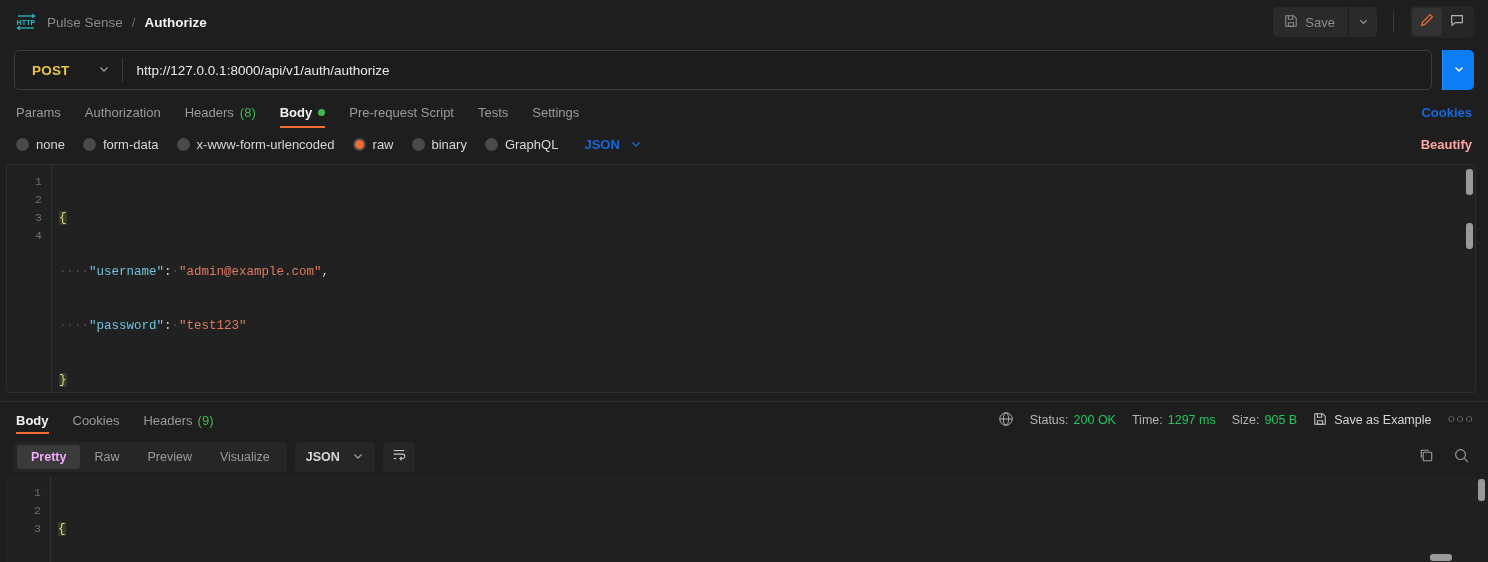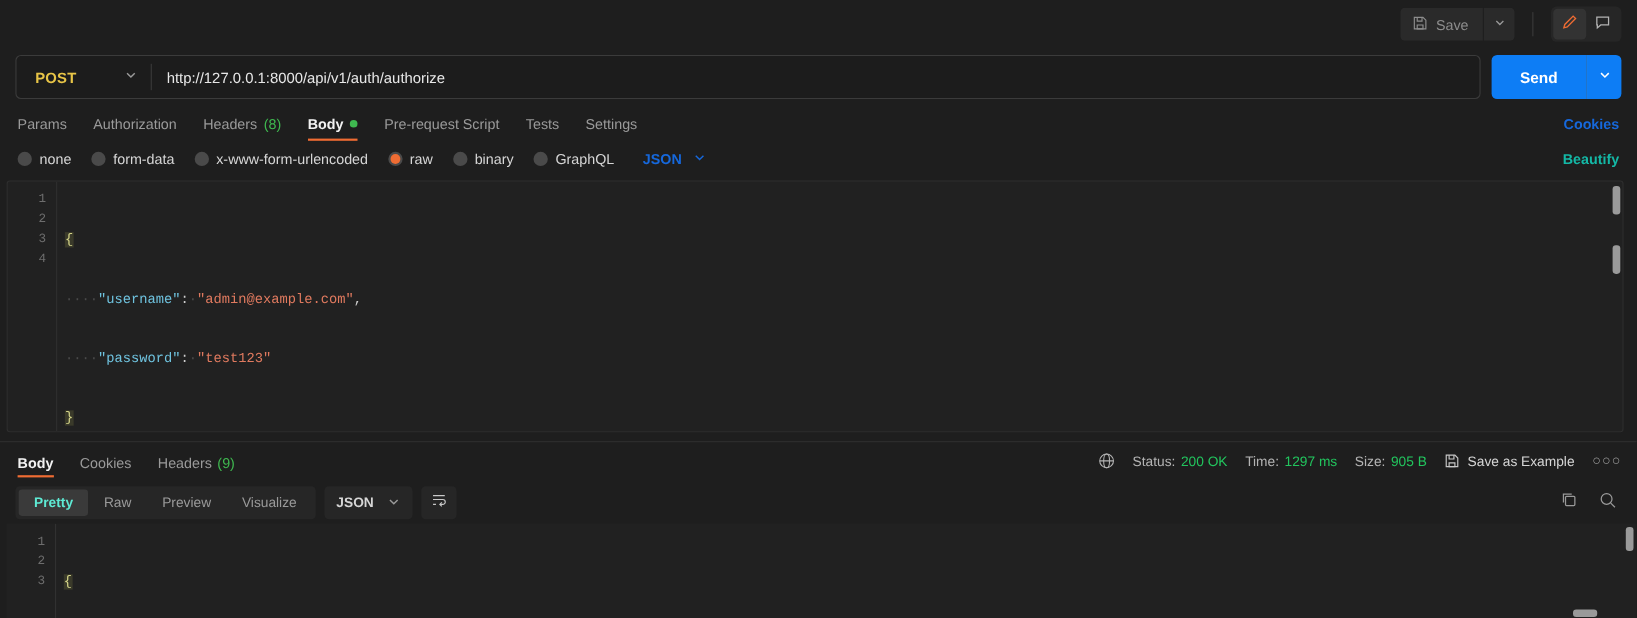--- a/index.html
+++ b/index.html
@@ -54,21 +54,21 @@
   
   .urlrow {
     flex: 0 0 52px; display: flex; align-items: center;
     padding: 0 14px; gap: 10px;
   }
   .url-box {
     flex: 1; height: 40px; display: flex; align-items: center;
     background: #1c1c1c; border: 1px solid #3b3b3b; border-radius: 5px;
   }
   .method {
-    display: flex; align-items: center; gap: 43px;
+    display: flex; align-items: center; gap: 28px;
     padding: 0 12px 0 17px; height: 100%;
   }
   .method-label { color: #e8c547; font-size: 13.5px; font-weight: bold; letter-spacing: .2px; }
   .method-sep { width: 1px; height: 24px; background: #3b3b3b; }
   .url-input {
     flex: 1; background: transparent; border: none; outline: none;
     color: #e8e8e8; font-size: 13.5px; padding: 0 14px;
     font-family: "Liberation Sans", sans-serif;
   }
   .send-group { display: flex; align-items: stretch; }
@@ -115,21 +115,21 @@
     width: 13px; height: 13px; border-radius: 50%; background: #4a4a4a;
     flex: 0 0 13px; position: relative;
   }
   .radio-dot.sel { background: #4a4a4a; }
   .radio-dot.sel::after {
     content: ""; position: absolute; inset: 2px; border-radius: 50%; background: #ef6c33;
   }
   .radio-label { font-size: 13px; color: #d6d6d6; }
   .json-select { display: flex; align-items: center; gap: 10px; margin-left: 8px; }
   .json-select-label { color: #1668dc; font-size: 13px; font-weight: bold; }
-  .beautify-link { margin-left: auto; color: #14b8a6; font-size: 13px; font-weight: bold; padding-right: 2px; }
+  .beautify-link { margin-left: auto; color: #fca5a5; font-size: 13px; font-weight: bold; padding-right: 2px; }
 
   
   .req-editor {
     flex: 0 0 229px; margin: 3px 12px 0 6px;
     background: #212121; border: 1px solid #2e2e2e; border-radius: 3px;
     position: relative; overflow: hidden; display: flex;
   }
   .gutter {
     width: 44px; flex: 0 0 44px; padding-top: 8px;
     text-align: right; color: #6d6d6d;
@@ -172,21 +172,21 @@
   .save-example { display: flex; align-items: center; gap: 7px; color: #d6d6d6; font-size: 12.5px; }
   .dots { letter-spacing: 1px; color: #9a9a9a; font-size: 13px; }
 
   
   .prettyrow { flex: 0 0 38px; display: flex; align-items: center; padding: 0 14px; gap: 8px; }
   .pill-group { display: flex; align-items: center; background: #262626; border-radius: 4px; padding: 3px; }
   .pill {
     padding: 0 14px; height: 24px; display: flex; align-items: center;
     font-size: 12.5px; color: #9a9a9a; border-radius: 3px;
   }
-  .pill.active { background: #3a3a3a; color: #5eead4; font-weight: bold; }
+  .pill.active { background: #3a3a3a; color: #f0abfc; font-weight: bold; }
   .fmt-select {
     display: flex; align-items: center; gap: 12px; background: #262626;
     border-radius: 4px; height: 30px; padding: 0 11px; color: #d6d6d6; font-size: 12.5px; font-weight: bold;
   }
   .wrap-btn {
     width: 32px; height: 30px; background: #262626; border-radius: 4px;
     display: flex; align-items: center; justify-content: center;
   }
   .resp-icons { margin-left: auto; display: flex; align-items: center; gap: 18px; padding-right: 4px; }
 
@@ -197,20 +197,34 @@
   }
   .hscroll-track { position: absolute; left: 0; right: 0; bottom: 0; height: 8px; }
   .hscroll-thumb { position: absolute; height: 7px; background: #9a9a9a; border-radius: 3px; }
 </style>
 </head>
 <body>
 
 <div class="app">
 
   <div class="topbar">
+    <div class="breadcrumb">
+      <span class="http-badge">
+        <svg width="22" height="18" viewBox="0 0 22 18">
+          <path d="M3 3 H19" stroke="#2cb8c6" stroke-width="1.3" fill="none"></path>
+          <path d="M3 15 H19" stroke="#2cb8c6" stroke-width="1.3" fill="none"></path>
+          <path d="M17 1.3 L19.6 3 L17 4.7" stroke="#2cb8c6" stroke-width="1.2" fill="none"></path>
+          <path d="M5 13.3 L2.4 15 L5 16.7" stroke="#2cb8c6" stroke-width="1.2" fill="none"></path>
+          <text x="11" y="11.5" font-size="7.2" font-family="Liberation Sans, sans-serif" font-weight="bold" fill="#2cb8c6" text-anchor="middle">HTTP</text>
+        </svg>
+      </span>
+      <span class="crumb-collection">Pulse Sense</span>
+      <span class="crumb-sep">/</span>
+      <span class="crumb-current">Authorize</span>
+    </div>
 
     <div class="topbar-right">
       <div class="save-group">
         <button class="save-btn">
           <span>
             <svg width="14" height="14" viewBox="0 0 16 16" fill="none" stroke="#8d8d8d" stroke-width="1.2">
               <path d="M2 2h9l3 3v9H2z"></path>
                 <path d="M5 2v4h5V2"></path>
                 <path d="M5 10h6v4H5z"></path>
             </svg>
@@ -254,21 +268,20 @@
         <span>
           <svg width="12" height="12" viewBox="0 0 12 12" fill="none" stroke="#9a9a9a" stroke-width="1.3">
               <path d="M2.5 4.5 L6 8 L9.5 4.5"></path>
             </svg>
         </span>
       </div>
       <div class="method-sep"></div>
       <input class="url-input" type="text" value="http://127.0.0.1:8000/api/v1/auth/authorize" style="">
     </div>
     <div class="send-group">
-      <button class="send-btn">Send</button>
       <div class="send-caret">
         <span>
           <svg width="12" height="12" viewBox="0 0 12 12" fill="none" stroke="#ffffff" stroke-width="1.4">
               <path d="M2.5 4.5 L6 8 L9.5 4.5"></path>
             </svg>
         </span>
       </div>
     </div>
   </div>
 

